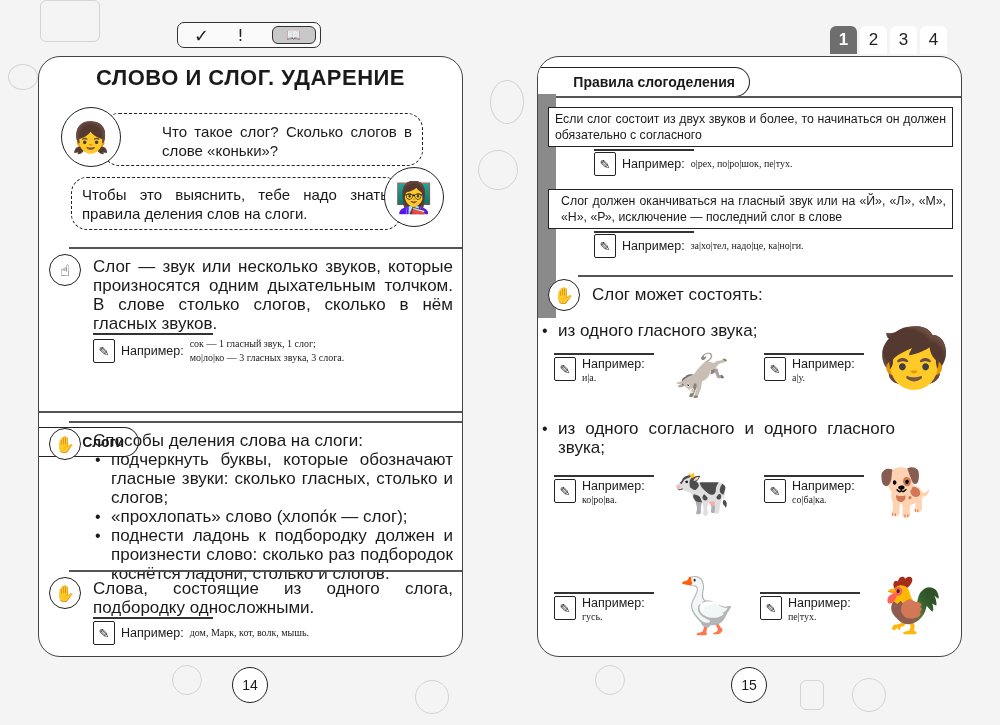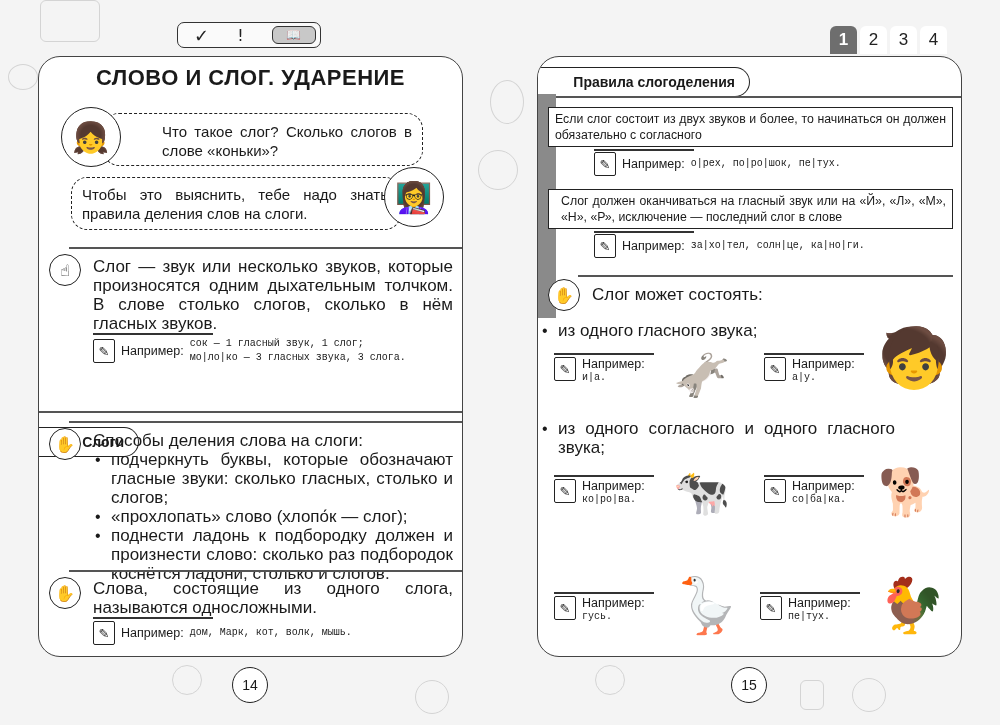--- a/index.html
+++ b/index.html
@@ -69,21 +69,21 @@
   }
   .para {
     position: absolute; font-family: Liberation Sans, sans-serif; font-size: 17px; line-height: 19px; text-align: justify;
   }
   .ex-row { position: absolute; display: flex; align-items: center; gap: 6px; }
   .note-icon {
     width: 22px; height: 24px; border: 1.5px solid #222; border-radius: 2px; position: relative; background: #fff;
     display: flex; align-items: center; justify-content: center; font-size: 13px;
   }
   .ex-label { font-family: "Liberation Sans", sans-serif; font-size: 12.5px; }
-  .ex-val { font-family: Liberation Mono, monospace; font-size: 10px; line-height: 14px; }
+  .ex-val { font-family: Liberation Serif, serif; font-size: 10px; line-height: 14px; }
   .ex-line { position: absolute; height: 1.5px; background: #333; }
 
   .section-pill {
     position: absolute; height: 30px; border: 1.5px solid #222; border-left: none; border-radius: 0 18px 18px 0; background: #fff;
     display: flex; align-items: center; justify-content: flex-end; padding-right: 14px;
     font-family: "Liberation Sans", sans-serif; font-weight: bold; font-size: 14px;
   }
   ul.bullets { list-style: none; }
   ul.bullets li { position: relative; padding-left: 18px; }
   ul.bullets li::before { content: "•"; position: absolute; left: 2px; top: 0; font-size: 16px; }
@@ -168,21 +168,21 @@
     <div>Способы деления слова на слоги:</div>
     <ul class="bullets">
       <li>подчеркнуть буквы, которые обозначают гласные звуки: сколько гласных, столько и слогов;</li>
       <li>«прохлопать» слово (хлопо́к — слог);</li>
       <li>поднести ладонь к подбородку должен и произнести слово: сколько раз подбородок коснётся ладони, столько и слогов.</li>
     </ul>
   </div>
 
   <div class="hrule" style="left:30px;top:513px;width:395px;"></div>
   <div class="circ-icon" style="left:10px;top:520px;">✋</div>
-  <div class="para" style="left:54px;top:522px;width:360px;">Слова, состоящие из одного слога, называются односложными.</div>
+  <div class="para" style="left:54px;top:522px;width:360px;">Слова, состоящие из одного слога, подбородку односложными.</div>
 
   <div class="ex-line" style="left:54px;top:560px;width:120px;"></div>
   <div class="ex-row" style="left:54px;top:564px;">
     <span class="note-icon">✎</span>
     <span class="ex-label">Например:</span>
     <span class="ex-val">дом, Марк, кот, волк, мышь.</span>
   </div>
 </div>
 <div class="pagenum" style="left:232px;">14</div>
 
@@ -203,21 +203,21 @@
     <span class="ex-val">о|рех, по|ро|шок, пе|тух.</span>
   </div>
 
   <div class="rule-box" style="top:132px;padding-left:12px;">
     <span>Слог должен оканчиваться на гласный звук или на «Й», «Л», «М», «Н», «Р», исключение — последний слог в слове</span>
   </div>
   <div class="ex-line" style="left:56px;top:174px;width:100px;"></div>
   <div class="ex-row" style="left:56px;top:177px;">
     <span class="note-icon">✎</span>
     <span class="ex-label">Например:</span>
-    <span class="ex-val">за|хо|тел, солн|це, ка|но|ги.</span>
+    <span class="ex-val">за|хо|тел, надо|це, ка|но|ги.</span>
   </div>
 
   <div class="hrule" style="left:40px;top:218px;width:375px;"></div>
   <div class="circ-icon" style="left:10px;top:222px;">✋</div>
   <div class="para" style="left:54px;top:228px;width:300px;">Слог может состоять:</div>
 
   <ul class="bullets para" style="left:2px;top:264px;width:340px;">
     <li>из одного гласного звука;</li>
   </ul>
   <div class="ex-line" style="left:16px;top:296px;width:100px;"></div>

